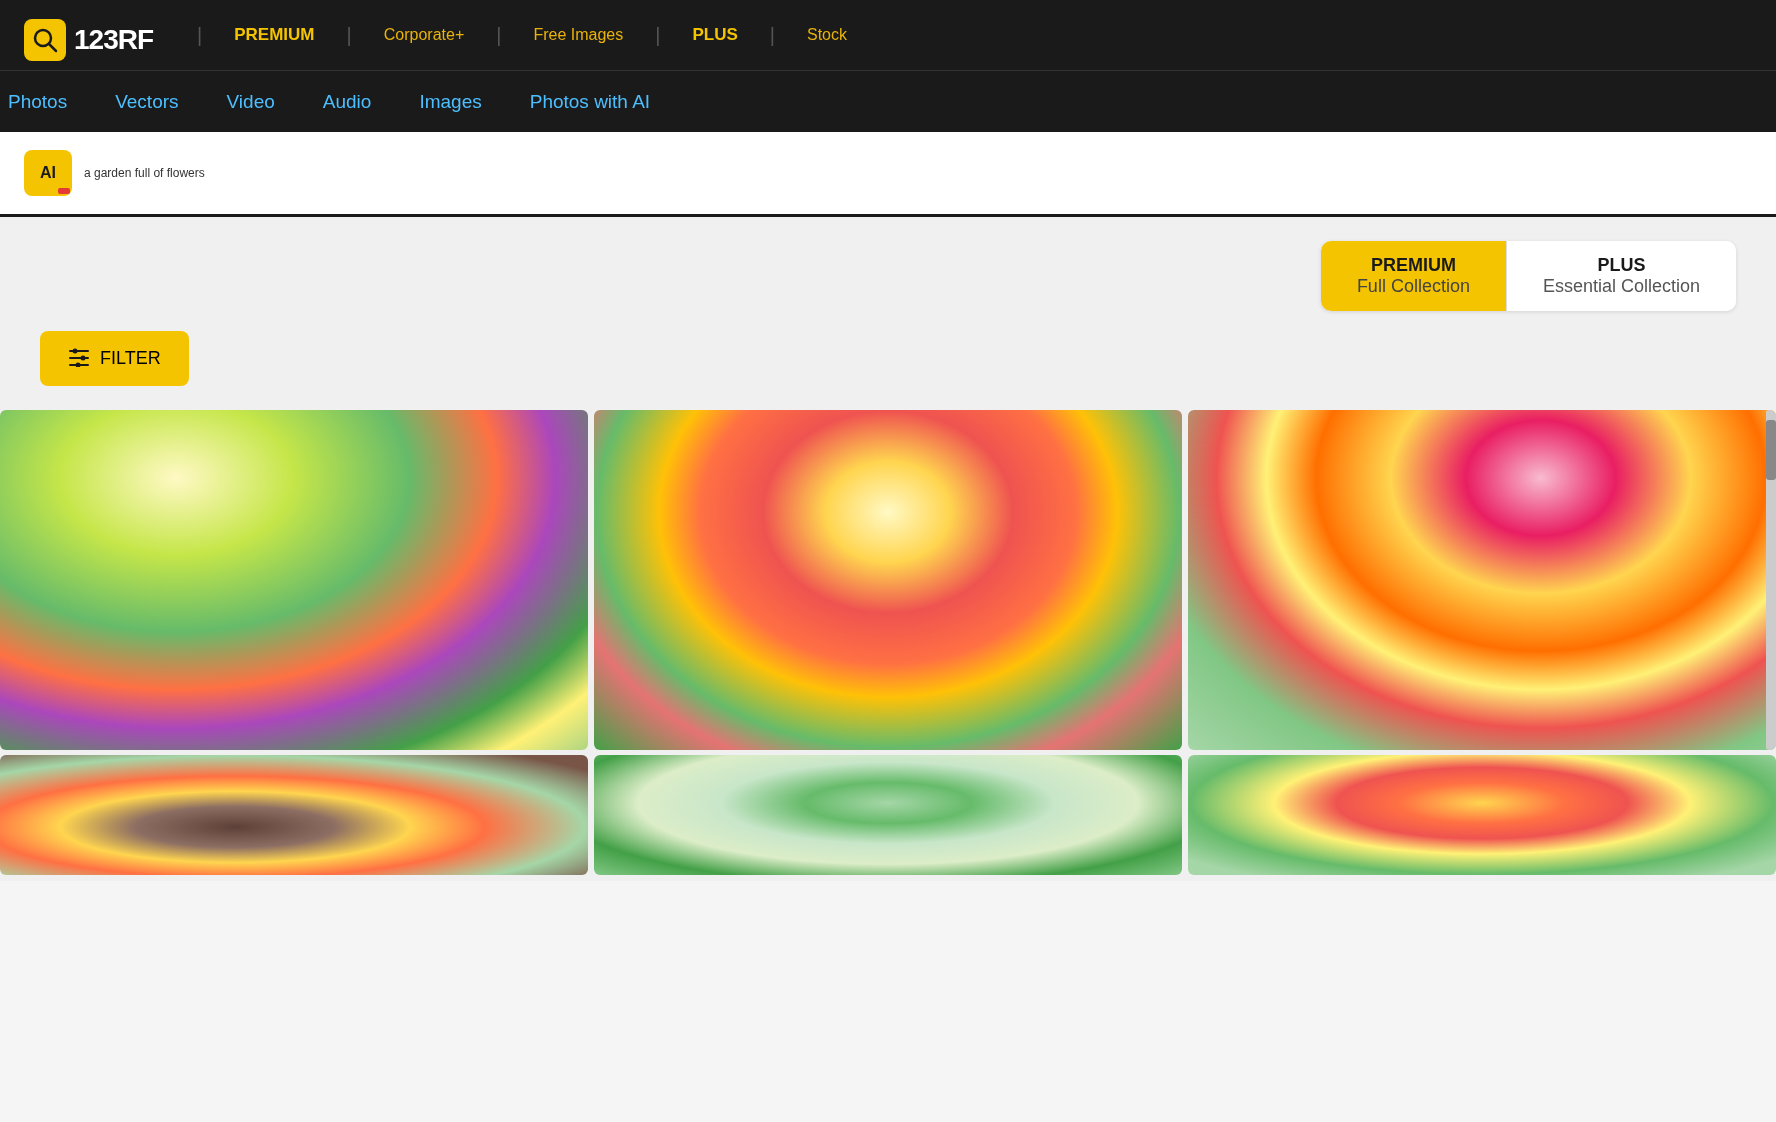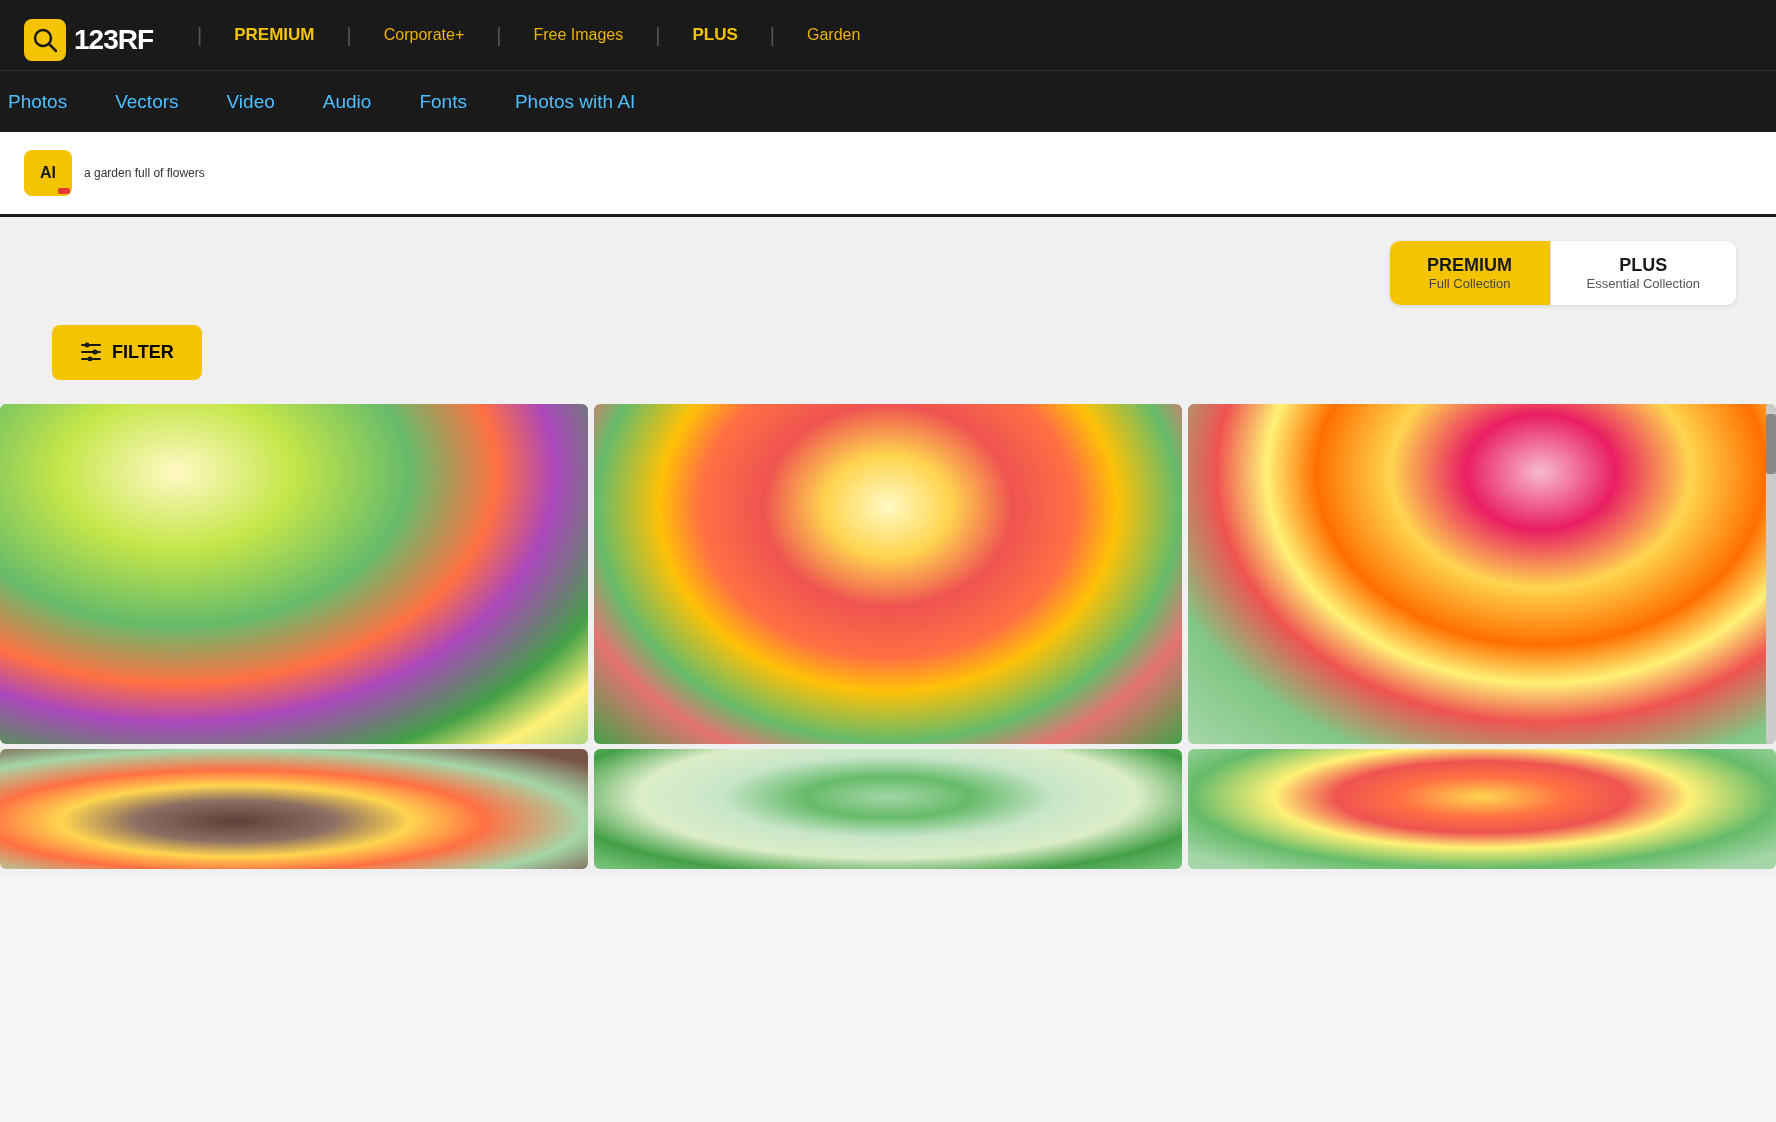--- a/index.html
+++ b/index.html
@@ -145,21 +145,21 @@
     }
     .collection-tab.active {
       background: #f5c400;
     }
     .collection-tab-title {
       font-size: 18px;
       font-weight: 700;
       color: #1a1a1a;
     }
     .collection-tab-subtitle {
-      font-size: 13px;
+      font-size: 18px;
       color: #555;
       font-weight: 400;
     }
     .collection-tab.active .collection-tab-subtitle {
       color: #444;
     }
     .collection-tab:not(.active) {
       border-left: 1px solid #ddd;
     }
 
@@ -170,28 +170,27 @@
       display: flex;
       align-items: center;
       gap: 28px;
     }
     .filter-button {
       background: #f5c400;
       border: none;
       border-radius: 8px;
       padding: 14px 28px;
       font-size: 18px;
-      font-weight: 700;
+      font-weight: 400;
       cursor: pointer;
       display: flex;
       align-items: center;
       gap: 10px;
       white-space: nowrap;
       flex-shrink: 0;
-      margin-left: 12px;
     }
     .filter-icon {
       font-size: 20px;
     }
     .page-heading {
       font-size: 34px;
       font-weight: 700;
       color: #1a1a1a;
     }
 
@@ -259,29 +258,29 @@
   </div>
   <span class="nav-divider">|</span>
   <a class="top-nav-link premium">PREMIUM</a>
   <span class="nav-divider">|</span>
   <a class="top-nav-link">Corporate+</a>
   <span class="nav-divider">|</span>
   <a class="top-nav-link">Free Images</a>
   <span class="nav-divider">|</span>
   <a class="top-nav-link plus">PLUS</a>
   <span class="nav-divider">|</span>
-  <a class="top-nav-link">Garden</a>
+  <a class="top-nav-link">Stock</a>
 </nav>
 
 <nav class="secondary-nav">
   <a class="secondary-nav-link">Photos</a>
   <a class="secondary-nav-link">Vectors</a>
   <a class="secondary-nav-link">Video</a>
   <a class="secondary-nav-link">Audio</a>
-  <a class="secondary-nav-link">Fonts</a>
+  <a class="secondary-nav-link">Images</a>
   <a class="secondary-nav-link">Photos with AI</a>
 </nav>
 
 <div class="search-bar-section">
   <div class="ai-badge">
     <span>AI</span>
     <div class="ai-badge-red-dot"></div>
   </div>
   <span class="search-text">a garden full of flowers</span>
 </div>

